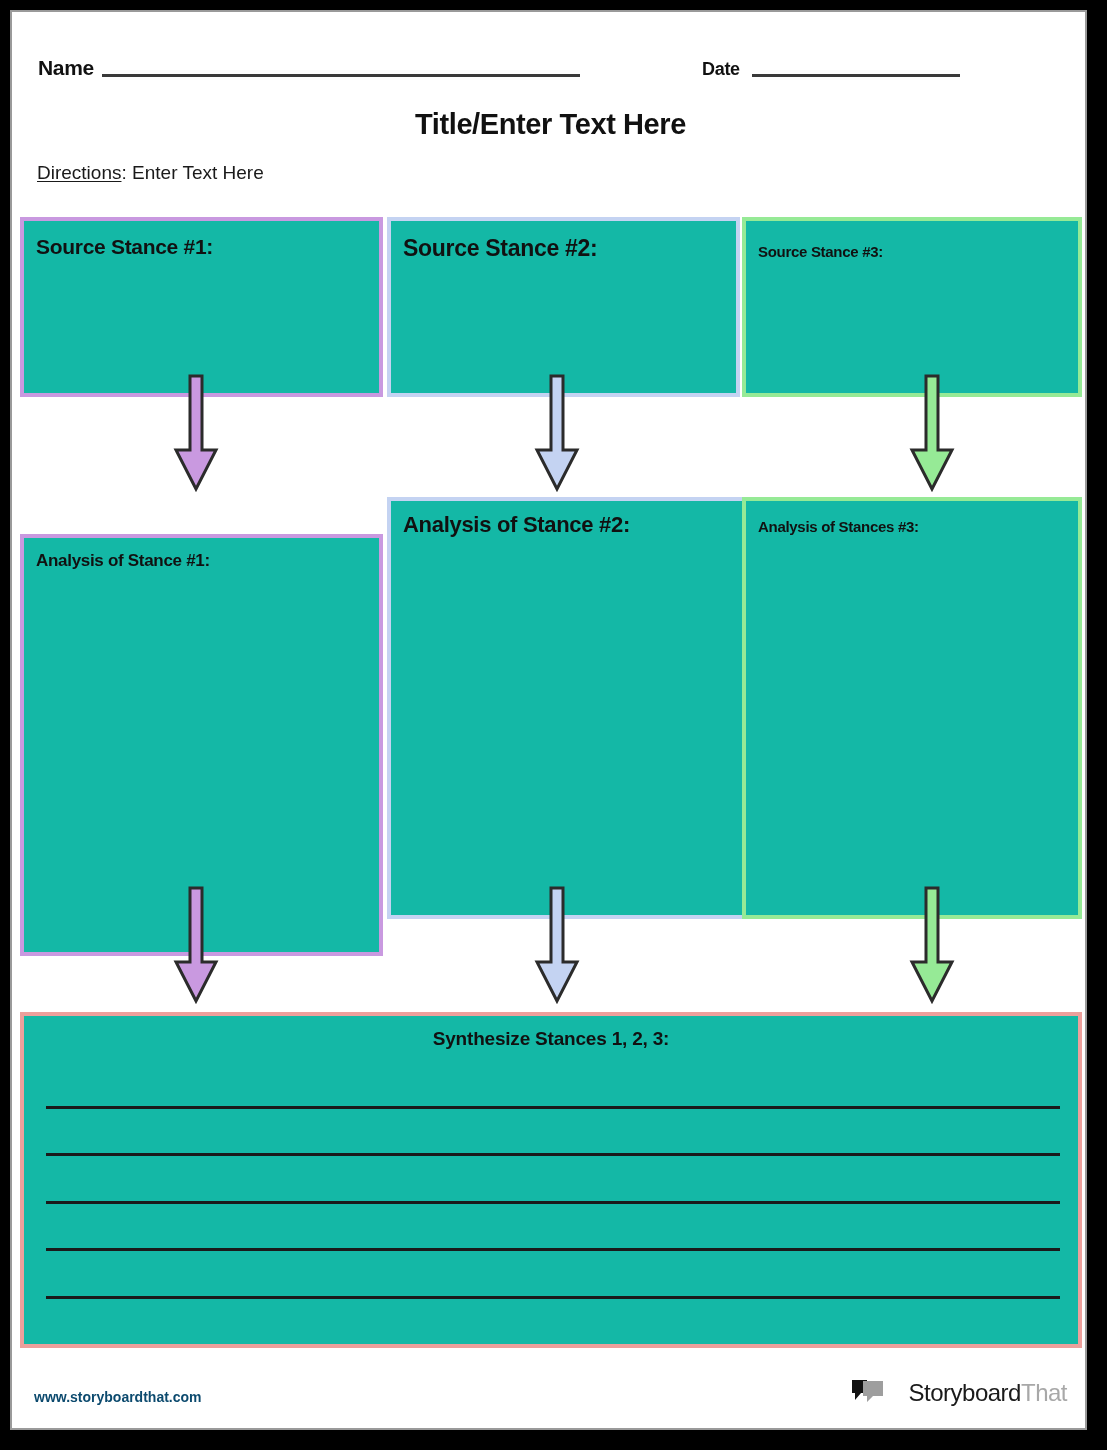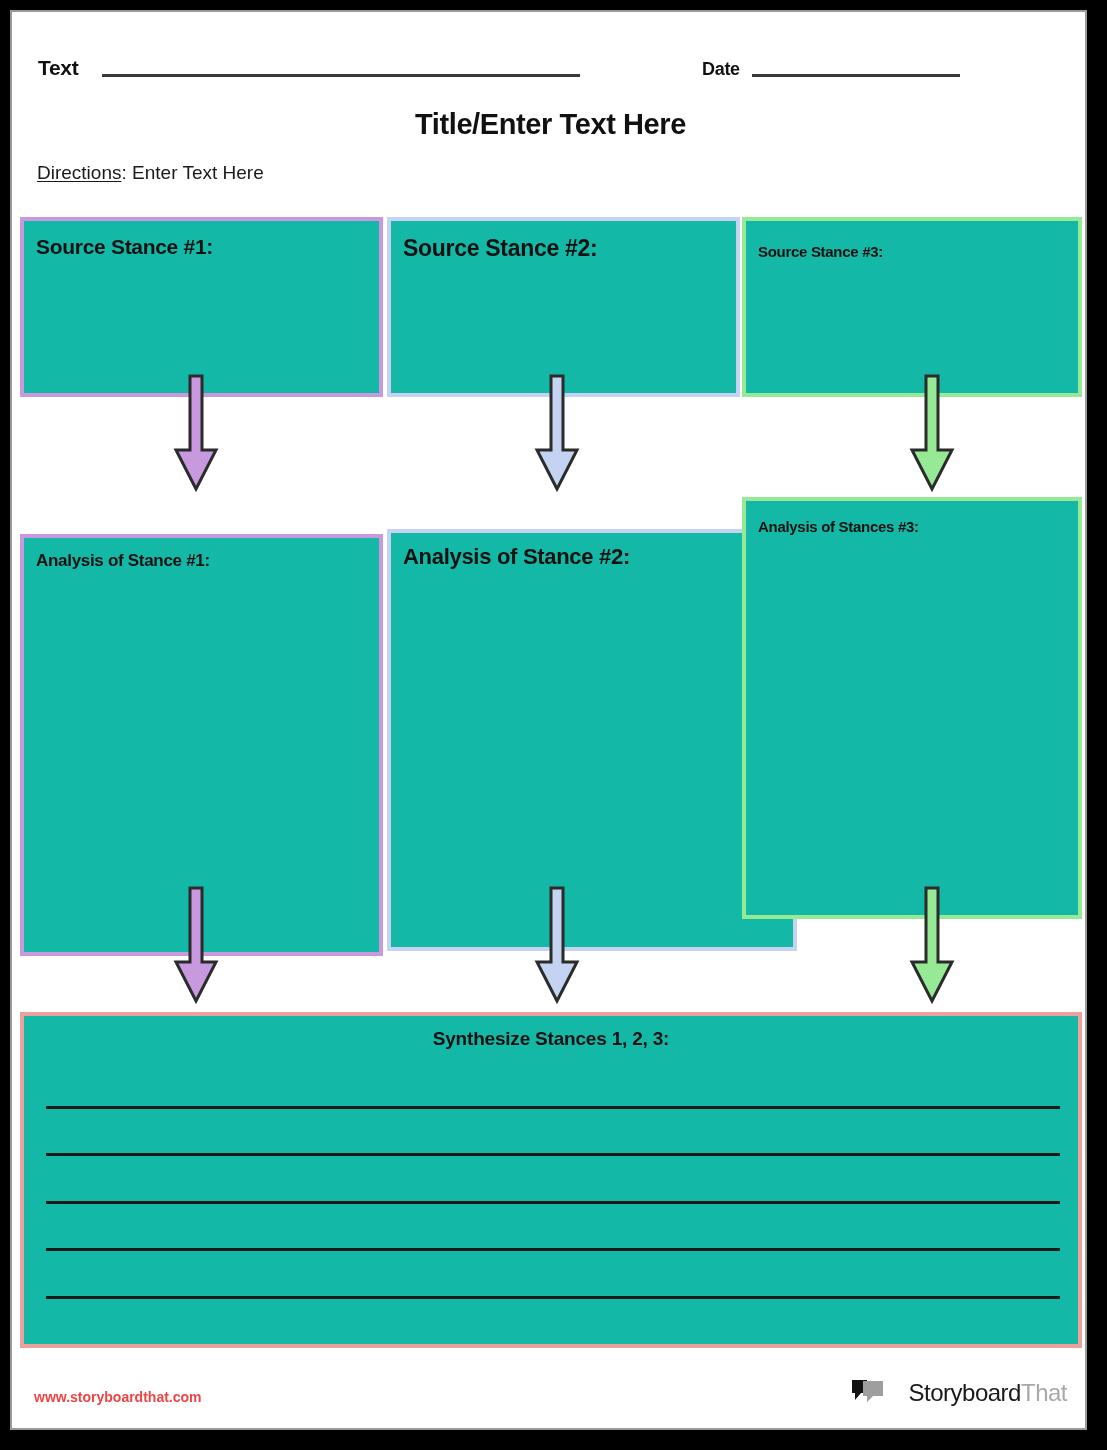--- a/index.html
+++ b/index.html
@@ -113,21 +113,21 @@
   #src1 { left: 8px;   top: 205px; width: 363px; height: 180px; }
   #src2 { left: 375px; top: 205px; width: 353px; height: 180px; }
   #src3 { left: 730px; top: 205px; width: 340px; height: 180px; }
 
   #src1 .cell-label { left: 12px; top: 14px; font-size: 21px; }
   #src2 .cell-label { left: 12px; top: 14px; font-size: 23px; }
   #src3 .cell-label { left: 12px; top: 22px; font-size: 15px; }
 
   
   #ana1 { left: 8px;   top: 485px; width: 363px; height: 422px; margin-top: 37px; }
-  #ana2 { left: 375px; top: 485px; width: 410px; height: 422px; margin-top: 32px; }
+  #ana2 { left: 375px; top: 485px; width: 410px; height: 422px; }
   #ana3 { left: 730px; top: 485px; width: 340px; height: 422px; }
 
   #ana1 .cell-label { left: 12px; top: 13px; font-size: 17px; }
   #ana2 .cell-label { left: 12px; top: 11px; font-size: 22px; }
   #ana3 .cell-label { left: 12px; top: 17px; font-size: 15px; }
 
   
   #synth { left: 8px; top: 1000px; width: 1062px; height: 336px; }
   .synth-title {
     position: absolute;
@@ -159,21 +159,21 @@
   .arrow svg { display: block; }
 
   
   .footer-url {
     position: absolute;
     left: 22px;
     top: 1377px;
     font-size: 14px;
     font-weight: bold;
     font-stretch: condensed;
-    color: #ef4444;
+    color: #0c4a6e;
   }
   .brand {
     position: absolute;
     right: 18px;
     top: 1366px;
     display: flex;
     align-items: center;
     gap: 24px;
   }
   .brand-mark { width: 34px; height: 30px; display: block; }
@@ -183,21 +183,21 @@
     letter-spacing: -0.5px;
     color: #1a1a1a;
   }
   .brand-text .that { color: #a8a8a8; }
 </style>
 </head>
 <body>
 
 <div id="page-frame">
 
-  <div class="name-label">Text</div>
+  <div class="name-label">Name</div>
   <div class="name-rule"></div>
 
   <div class="date-label">Date</div>
   <div class="date-rule"></div>
 
   <div class="sheet-title">Title/Enter Text Here</div>
 
   <div class="directions-row"><span class="directions-word">Directions</span><span>: </span><span>Enter Text Here</span></div>
 
   <div class="cell c-purple" id="src1">

